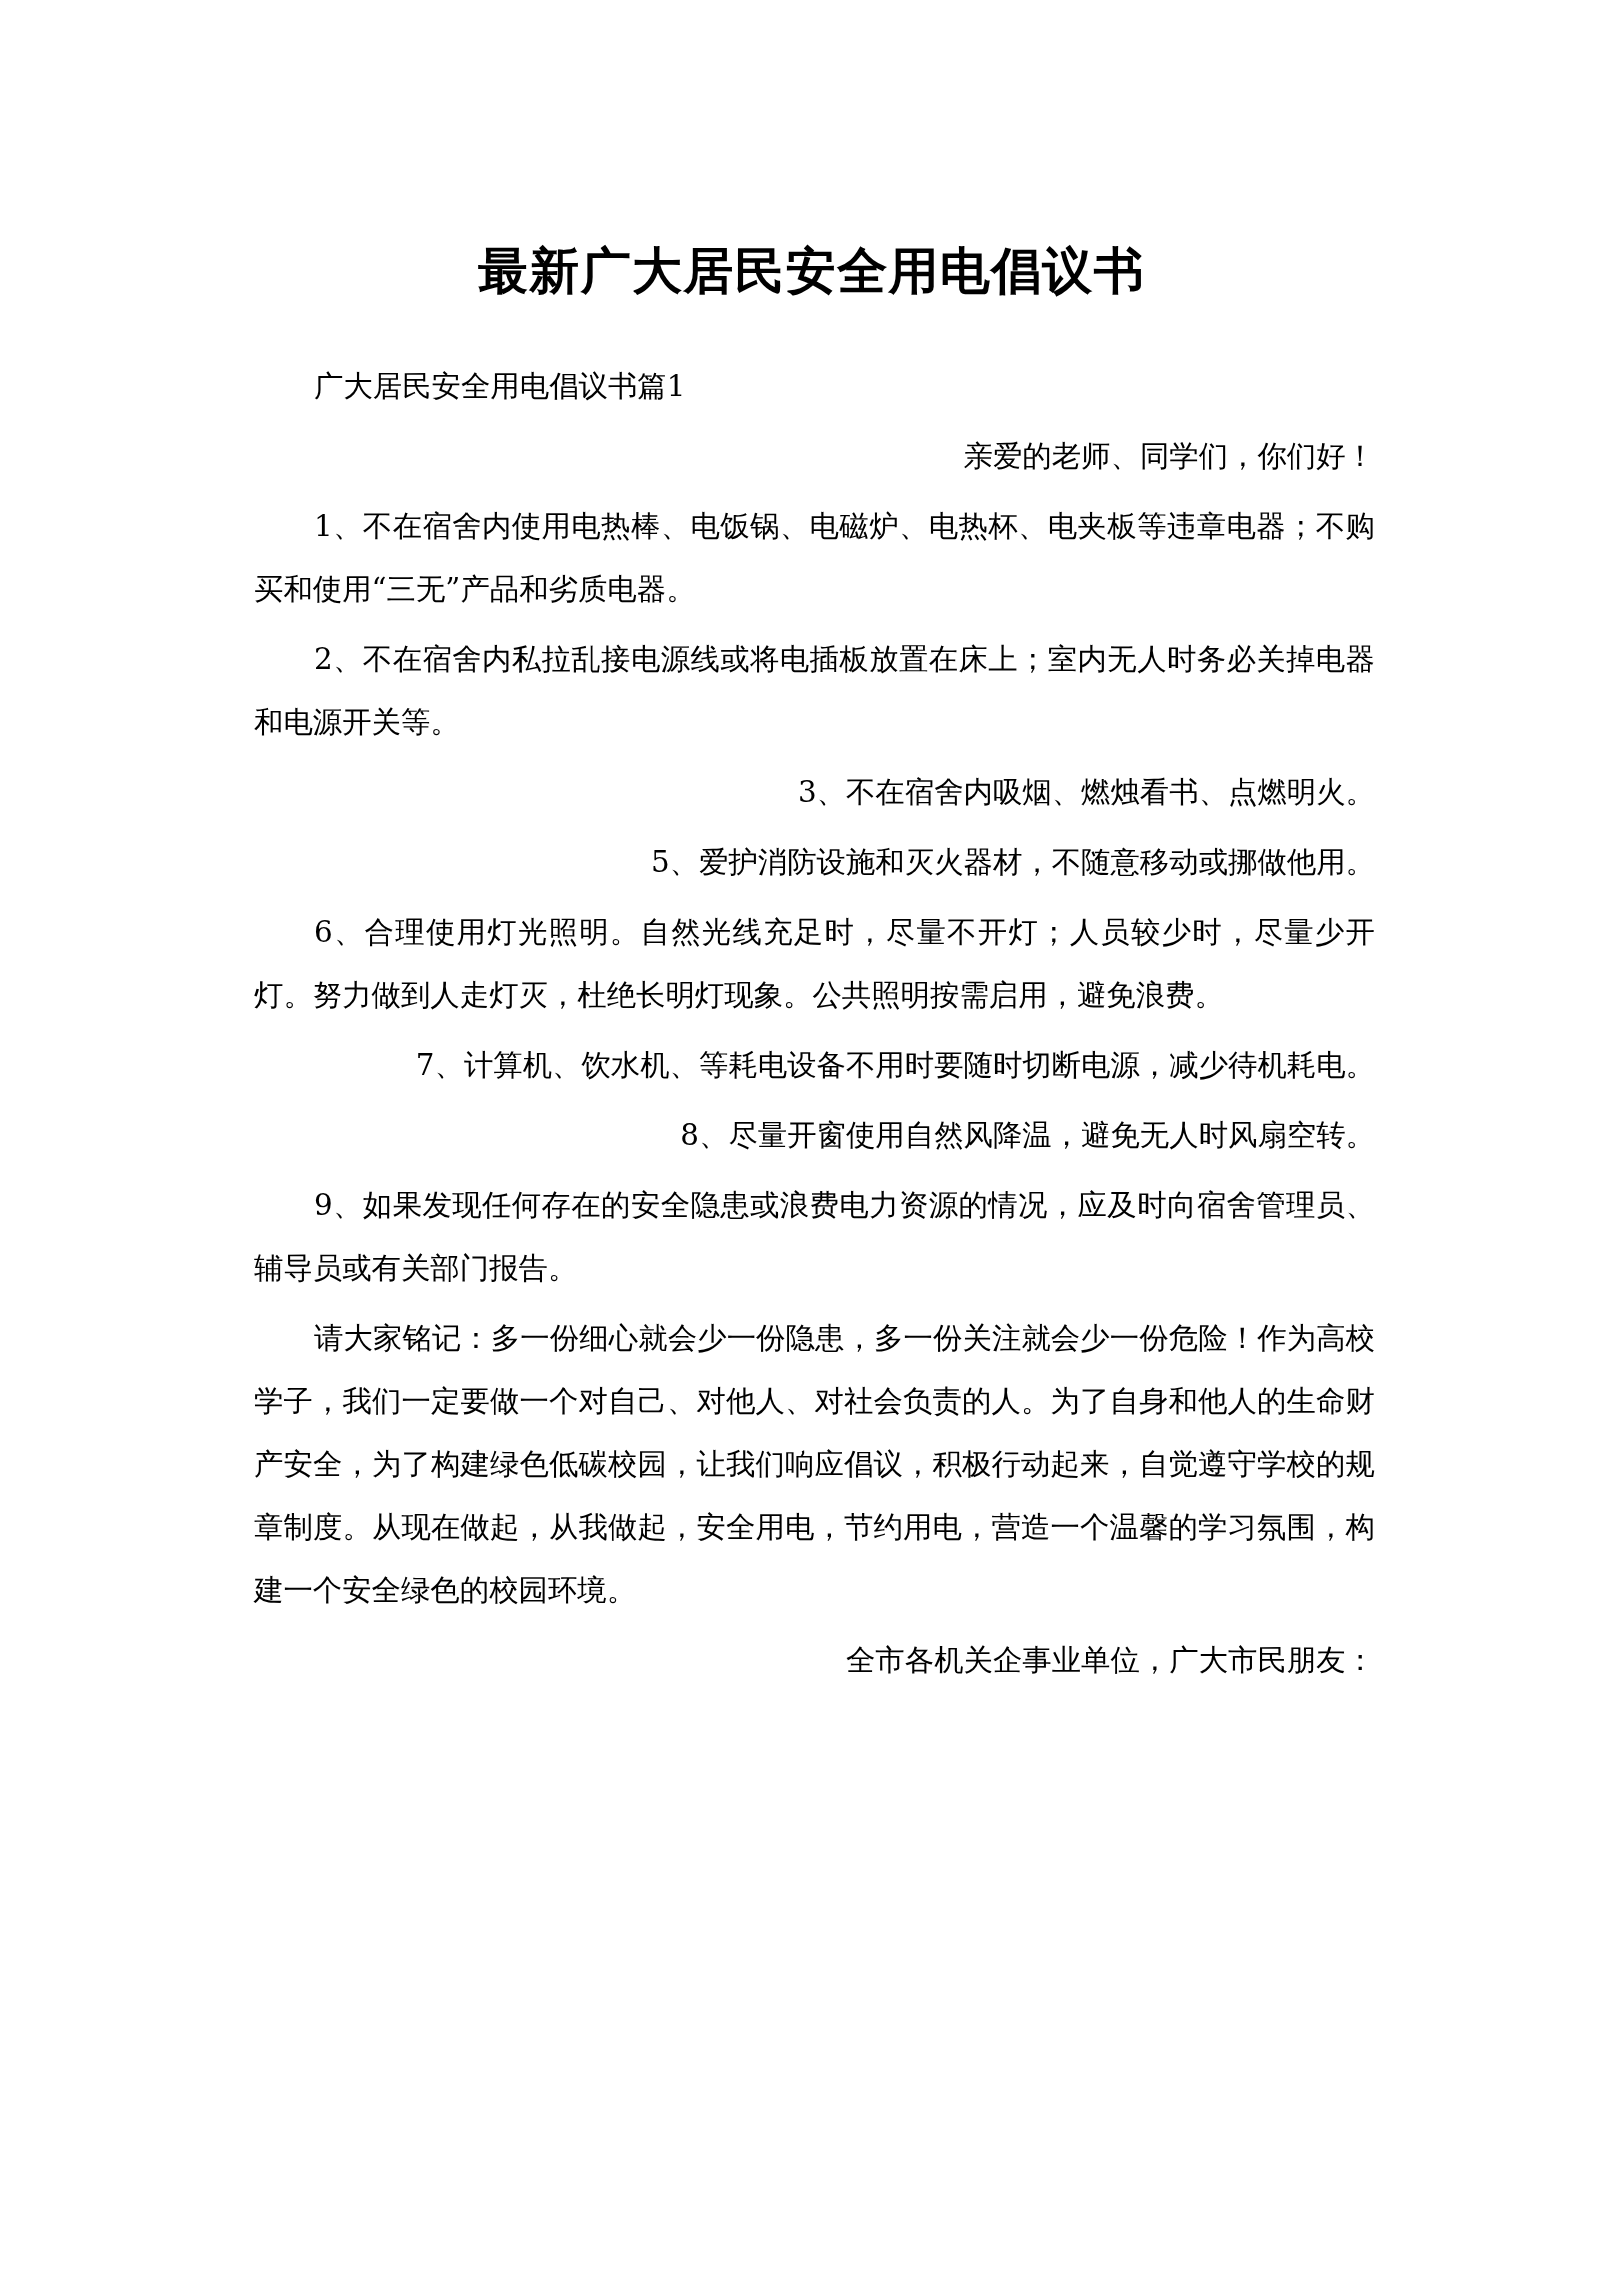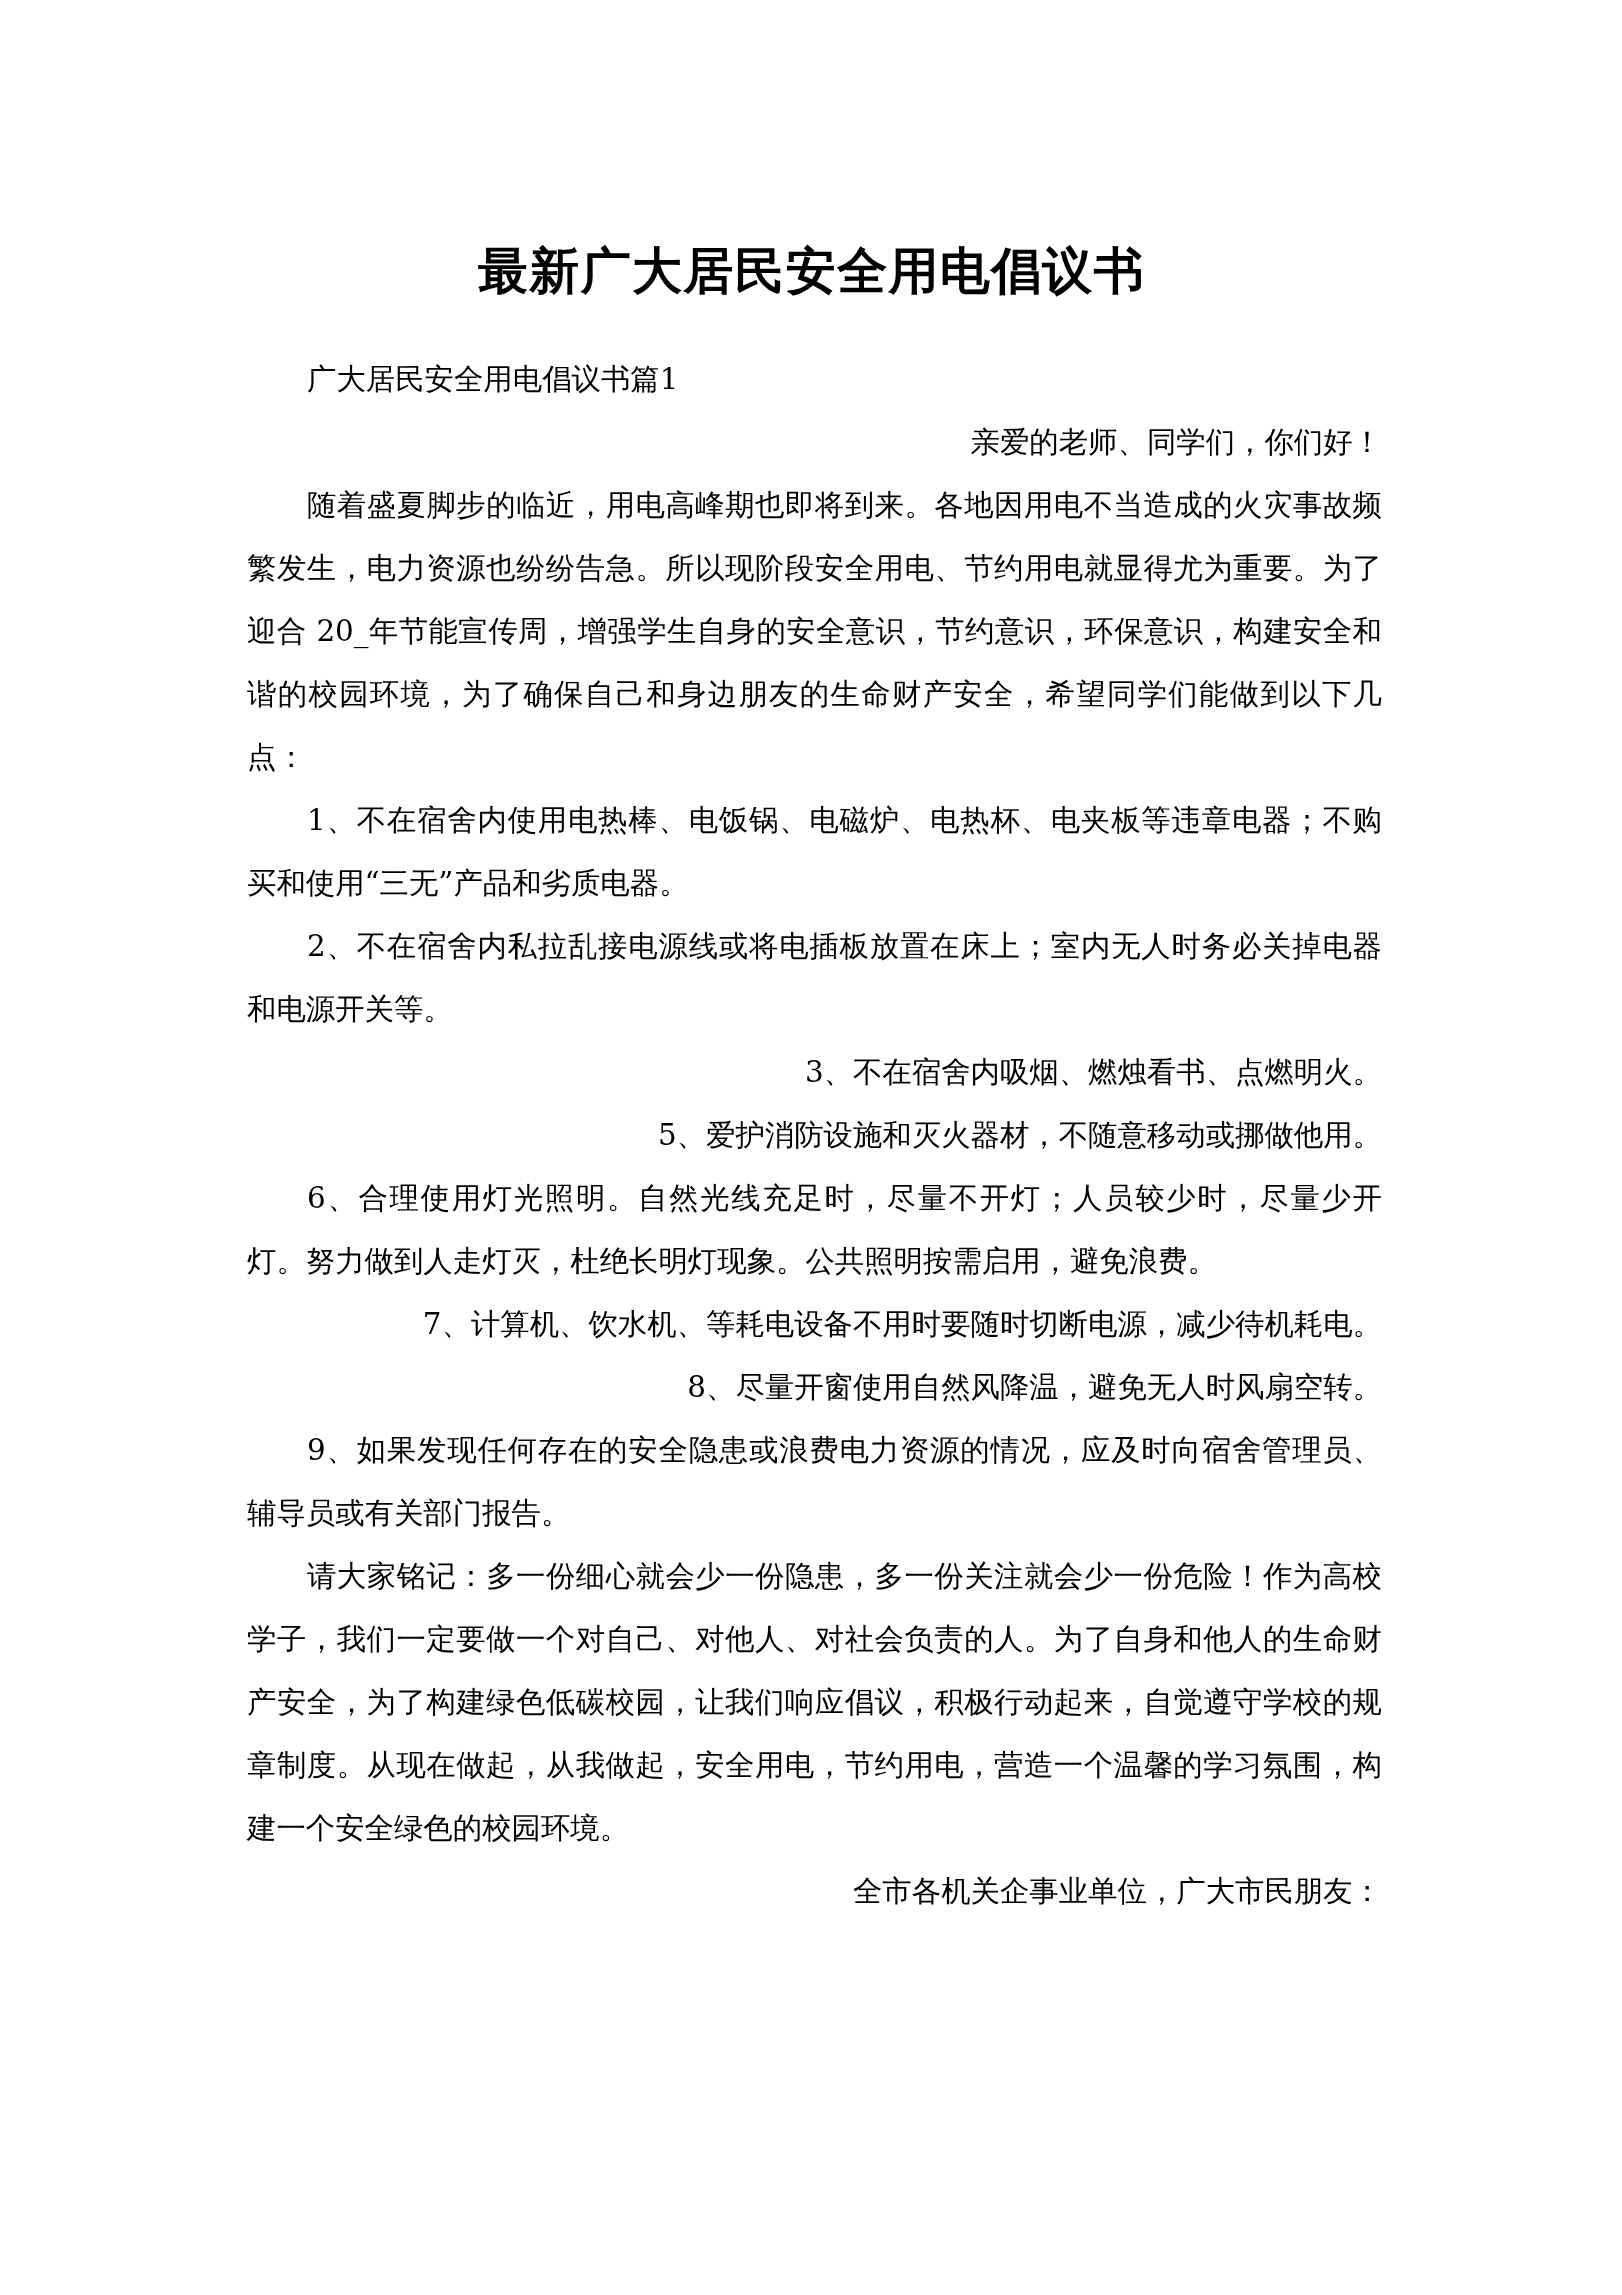--- a/index.html
+++ b/index.html
@@ -38,21 +38,21 @@
     white-space: nowrap;
   }
   
   .body-block {
     position: absolute;
     left: 247px;
     top: 332px;
     width: 1135px;
   }
   .para {
-    margin: 0;
+    margin: 7px;
     padding: 0;
     font-size: 29.4px;
     line-height: 63px;
     text-align: justify;
     text-justify: inter-character;
     text-indent: 60px;
     letter-spacing: 0px;
     word-break: break-all;
   }
   
@@ -66,21 +66,20 @@
 </head>
 <body>
 
 <div class="page">
 
   <h1 class="doc-title">最新广大居民安全用电倡议书</h1>
 
   <div class="body-block">
       <p class="para label">广大居民安全用电倡议书篇1</p>
       <p class="para short">亲爱的老师、同学们，你们好！</p>
-      <p class="para">随着盛夏脚步的临近，用电高峰期也即将到来。各地因用电不当造成的火灾事故频繁发生，电力资源也纷纷告急。所以现阶段安全用电、节约用电就显得尤为重要。为了迎合 20_年节能宣传周，增强学生自身的安全意识，节约意识，环保意识，构建安全和谐的校园环境，为了确保自己和身边朋友的生命财产安全，希望同学们能做到以下几点：</p>
       <p class="para">1、不在宿舍内使用电热棒、电饭锅、电磁炉、电热杯、电夹板等违章电器；不购买和使用“三无”产品和劣质电器。</p>
       <p class="para">2、不在宿舍内私拉乱接电源线或将电插板放置在床上；室内无人时务必关掉电器和电源开关等。</p>
       <p class="para short">3、不在宿舍内吸烟、燃烛看书、点燃明火。</p>
       <p class="para short">5、爱护消防设施和灭火器材，不随意移动或挪做他用。</p>
       <p class="para">6、合理使用灯光照明。自然光线充足时，尽量不开灯；人员较少时，尽量少开灯。努力做到人走灯灭，杜绝长明灯现象。公共照明按需启用，避免浪费。</p>
       <p class="para short">7、计算机、饮水机、等耗电设备不用时要随时切断电源，减少待机耗电。</p>
       <p class="para short">8、尽量开窗使用自然风降温，避免无人时风扇空转。</p>
       <p class="para">9、如果发现任何存在的安全隐患或浪费电力资源的情况，应及时向宿舍管理员、辅导员或有关部门报告。</p>
       <p class="para">请大家铭记：多一份细心就会少一份隐患，多一份关注就会少一份危险！作为高校学子，我们一定要做一个对自己、对他人、对社会负责的人。为了自身和他人的生命财产安全，为了构建绿色低碳校园，让我们响应倡议，积极行动起来，自觉遵守学校的规章制度。从现在做起，从我做起，安全用电，节约用电，营造一个温馨的学习氛围，构建一个安全绿色的校园环境。</p>
       <p class="para short">全市各机关企事业单位，广大市民朋友：</p>

